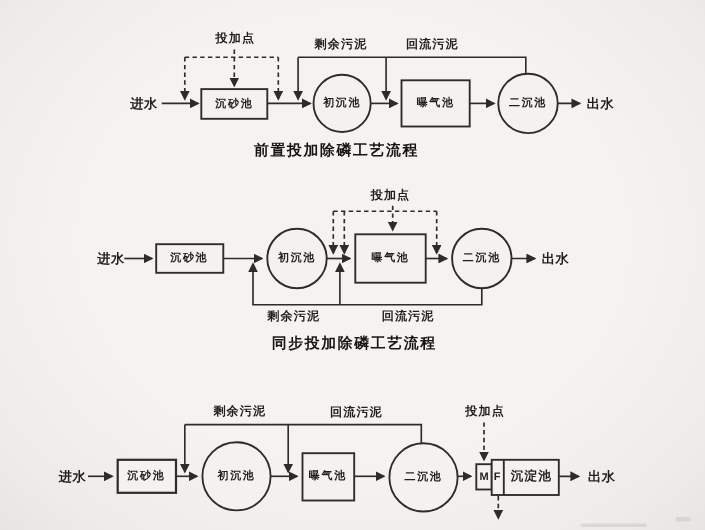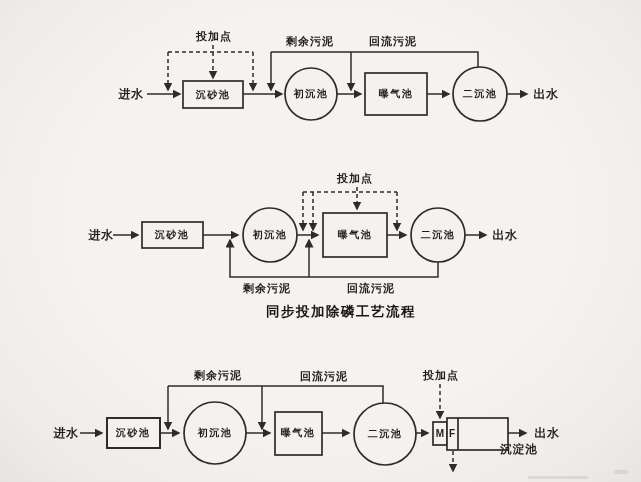--- a/index.html
+++ b/index.html
@@ -109,40 +109,41 @@
 
   <div class="lbl" style="left:131px;top:94px;">进水</div>
   <div class="lbl node" style="left:213px;top:95px;">沉砂池</div>
   <div class="lbl node" style="left:311px;top:94px;">初沉池</div>
   <div class="lbl node" style="left:396px;top:94px;">曝气池</div>
   <div class="lbl node" style="left:480px;top:94px;">二沉池</div>
   <div class="lbl" style="left:546px;top:94px;">出水</div>
   <div class="lbl flow" style="left:214px;top:36px;">投加点</div>
   <div class="lbl flow" style="left:310px;top:41px;">剩余污泥</div>
   <div class="lbl flow" style="left:393px;top:41px;">回流污泥</div>
+  <div class="lbl title" style="left:306px;top:137px;">前置投加除磷工艺流程</div>
 
   <div class="lbl" style="left:101px;top:235px;">进水</div>
   <div class="lbl node" style="left:172px;top:235px;">沉砂池</div>
   <div class="lbl node" style="left:270px;top:235px;">初沉池</div>
   <div class="lbl node" style="left:355px;top:235px;">曝气池</div>
   <div class="lbl node" style="left:438px;top:235px;">二沉池</div>
   <div class="lbl" style="left:505px;top:235px;">出水</div>
   <div class="lbl flow" style="left:355px;top:178px;">投加点</div>
   <div class="lbl flow" style="left:267px;top:288px;">剩余污泥</div>
   <div class="lbl flow" style="left:371px;top:288px;">回流污泥</div>
-  <div class="lbl title" style="left:341px;top:312px;">同步投加除磷工艺流程</div>
+  <div class="lbl title" style="left:322px;top:312px;">同步投加除磷工艺流程</div>
 
   <div class="lbl" style="left:66px;top:433px;">进水</div>
   <div class="lbl node" style="left:133px;top:433px;">沉砂池</div>
   <div class="lbl node" style="left:215px;top:433px;">初沉池</div>
   <div class="lbl node" style="left:298px;top:433px;">曝气池</div>
   <div class="lbl node" style="left:385px;top:434px;">二沉池</div>
   <div class="lbl tiny" style="left:440px;top:434px;">M</div>
   <div class="lbl tiny" style="left:452px;top:434px;">F</div>
-  <div class="lbl" style="left:483px;top:450px;font-size:11.5px;letter-spacing:1px;margin-left:36px;">沉淀池</div>
+  <div class="lbl" style="left:483px;top:434px;font-size:11.5px;letter-spacing:1px;">沉淀池</div>
   <div class="lbl" style="left:547px;top:433px;">出水</div>
   <div class="lbl flow" style="left:441px;top:375px;">投加点</div>
   <div class="lbl flow" style="left:218px;top:375px;">剩余污泥</div>
   <div class="lbl flow" style="left:324px;top:376px;">回流污泥</div>
 
   <div class="artifact" style="left:528px;top:476px;width:60px;height:3px;"></div>
   <div class="artifact" style="left:614px;top:470px;width:14px;height:4px;"></div>
 
 </div>
 

